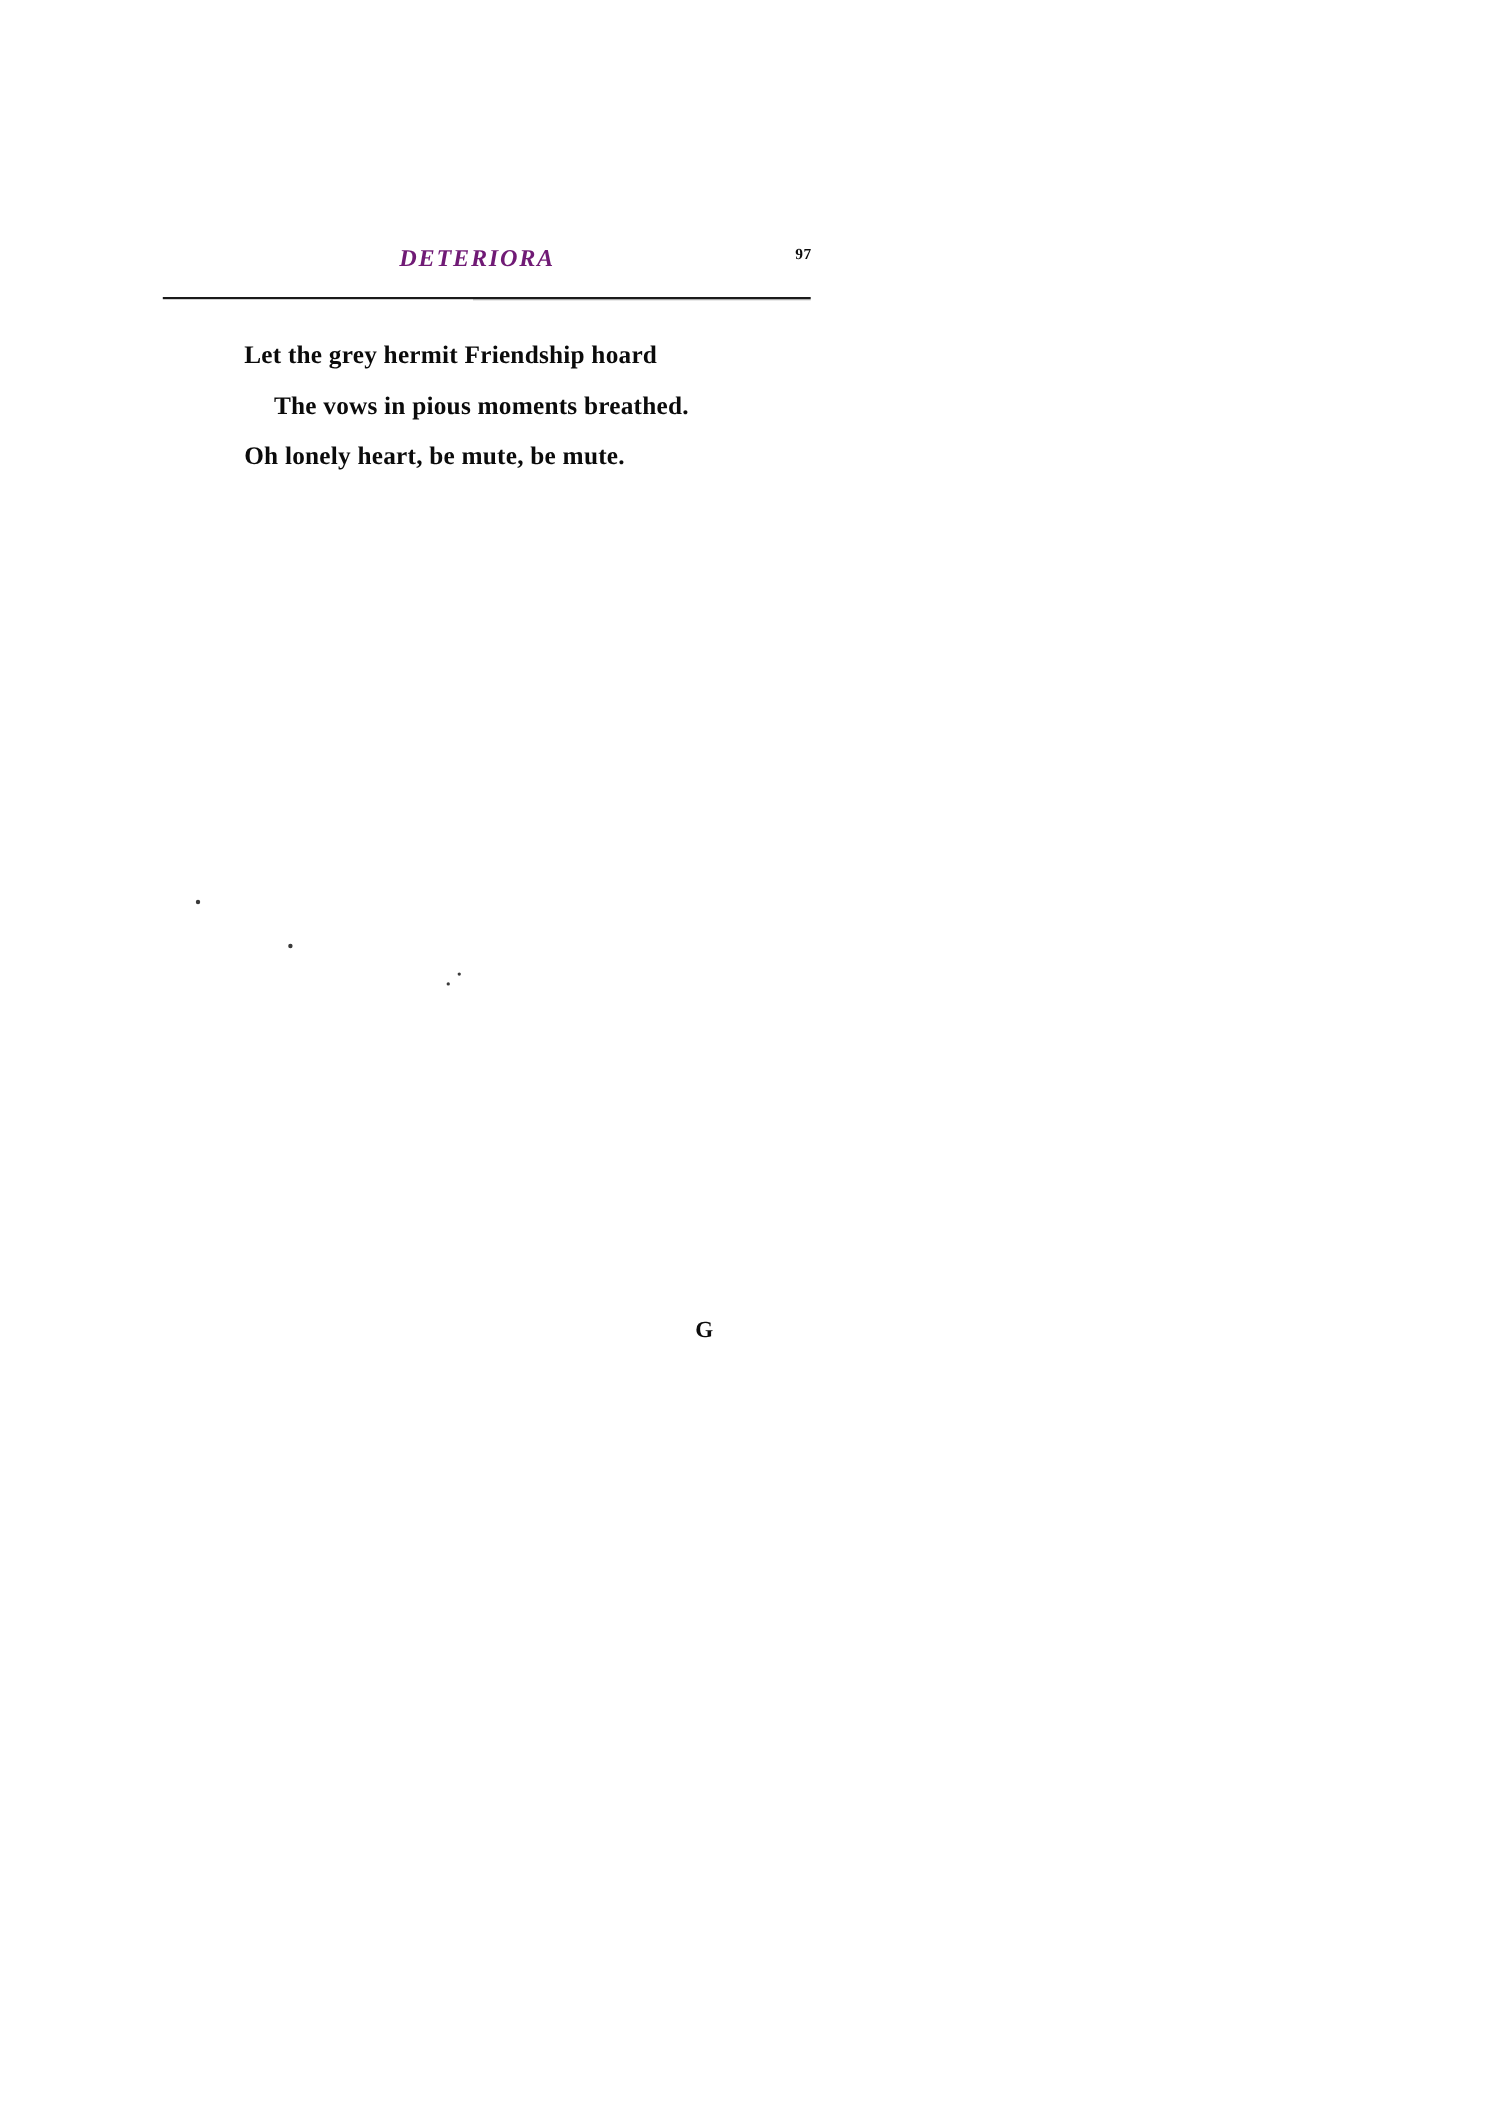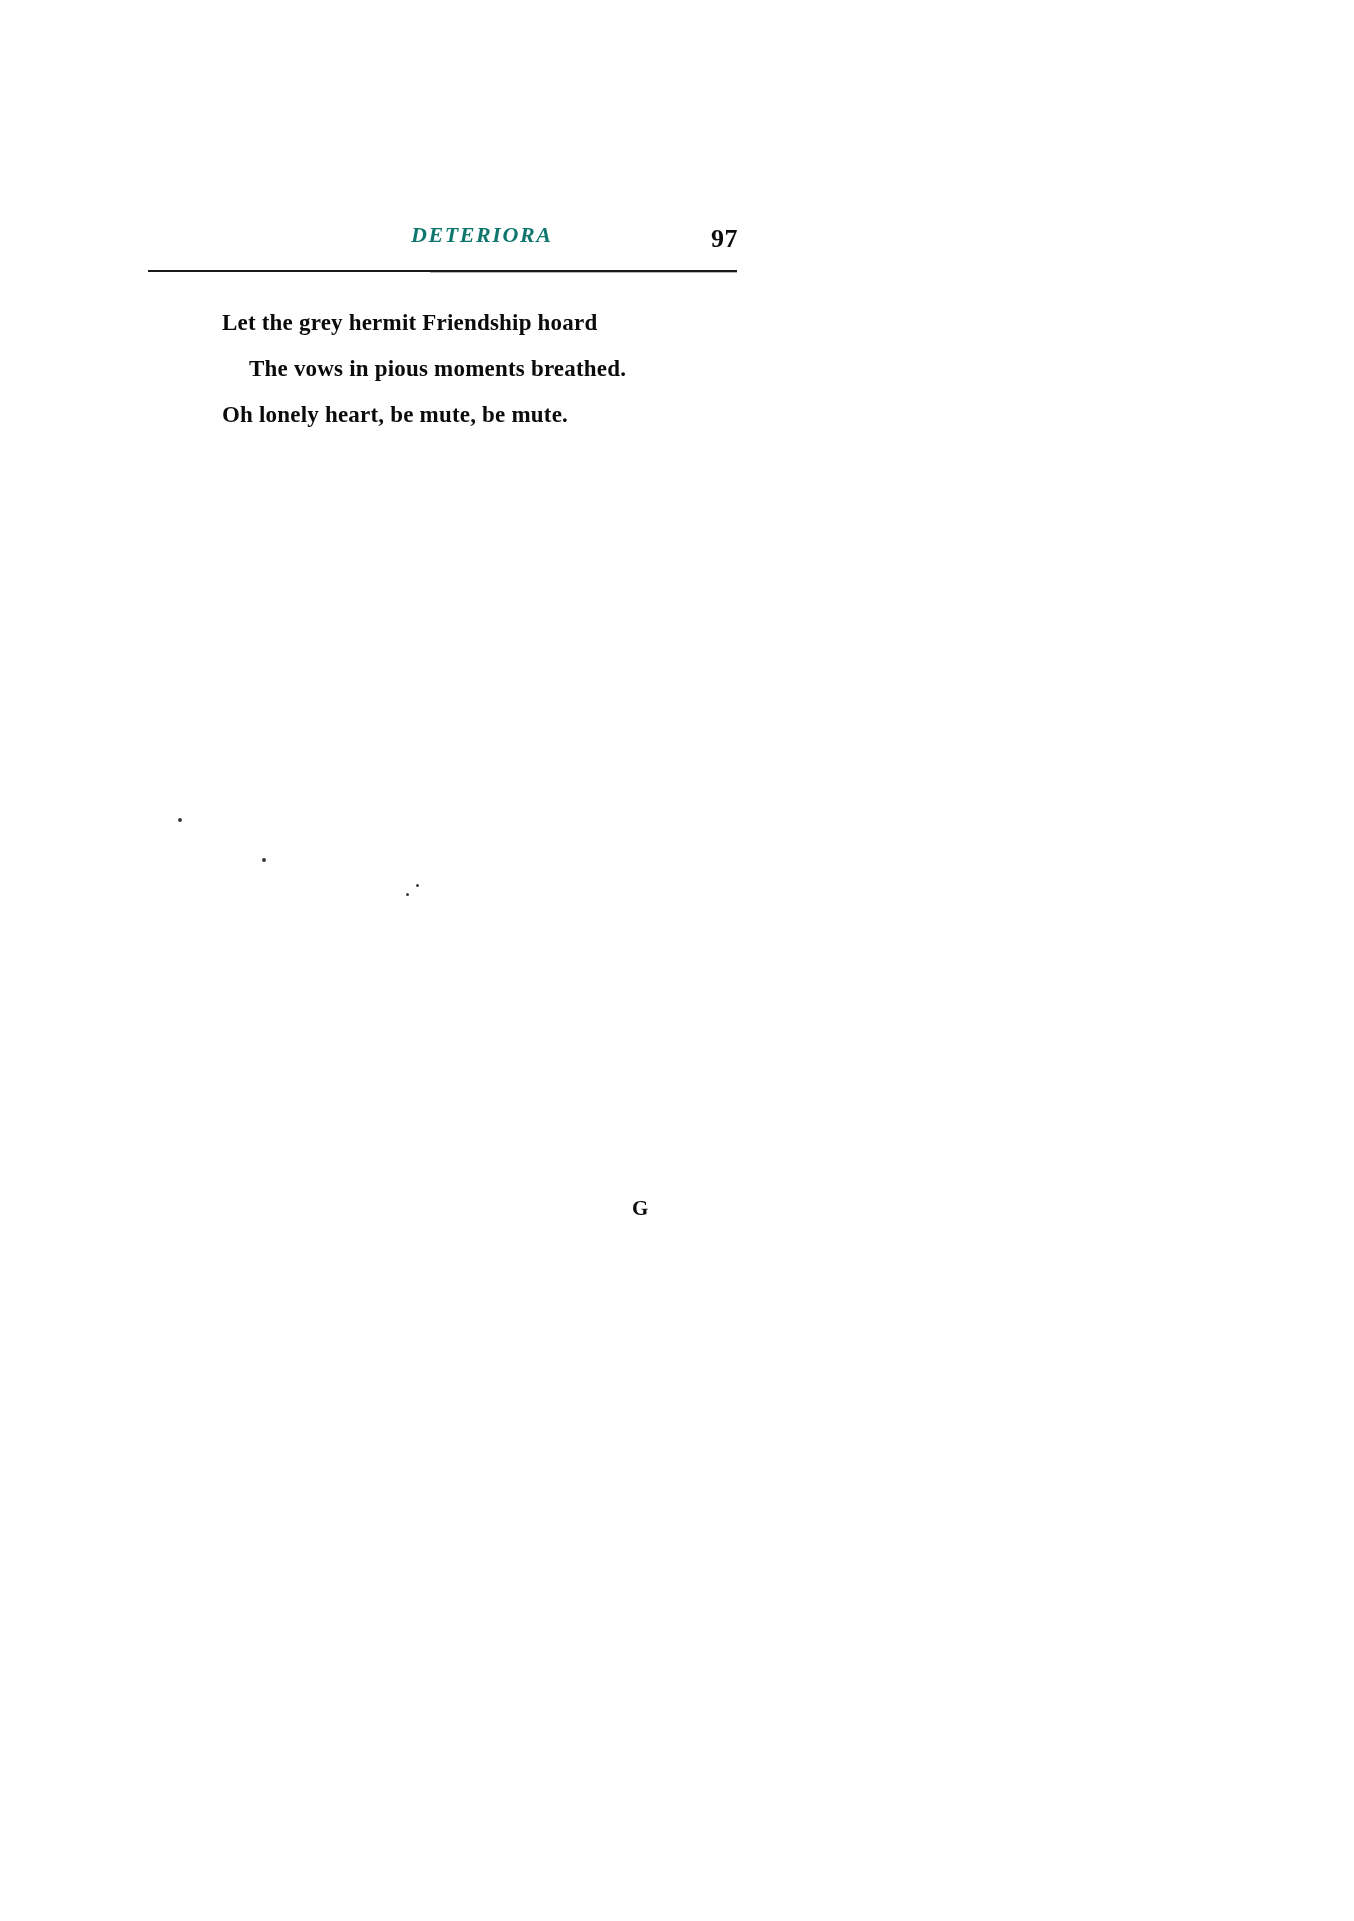--- a/index.html
+++ b/index.html
@@ -35,30 +35,29 @@
   }
   .running-head {
     position: absolute;
     left: 215px;
     top: 0;
     font-family: "Liberation Serif", serif;
     font-style: italic;
     font-weight: bold;
     font-size: 22px;
     letter-spacing: 1.6px;
-    color: #0f766e;
-    margin-left: 48px;
+    color: #701a75;
   }
   .page-number {
     position: absolute;
     right: 0;
     top: 2px;
     font-family: "Liberation Serif", serif;
     font-weight: bold;
-    font-size: 26px;
+    font-size: 14px;
     color: #0d0d0d;
     letter-spacing: 0.5px;
   }
   .header-rule {
     position: absolute;
     left: 148px;
     top: 270px;
     width: 589px;
     height: 0;
     border-top: 2px solid #1a1a1a;

